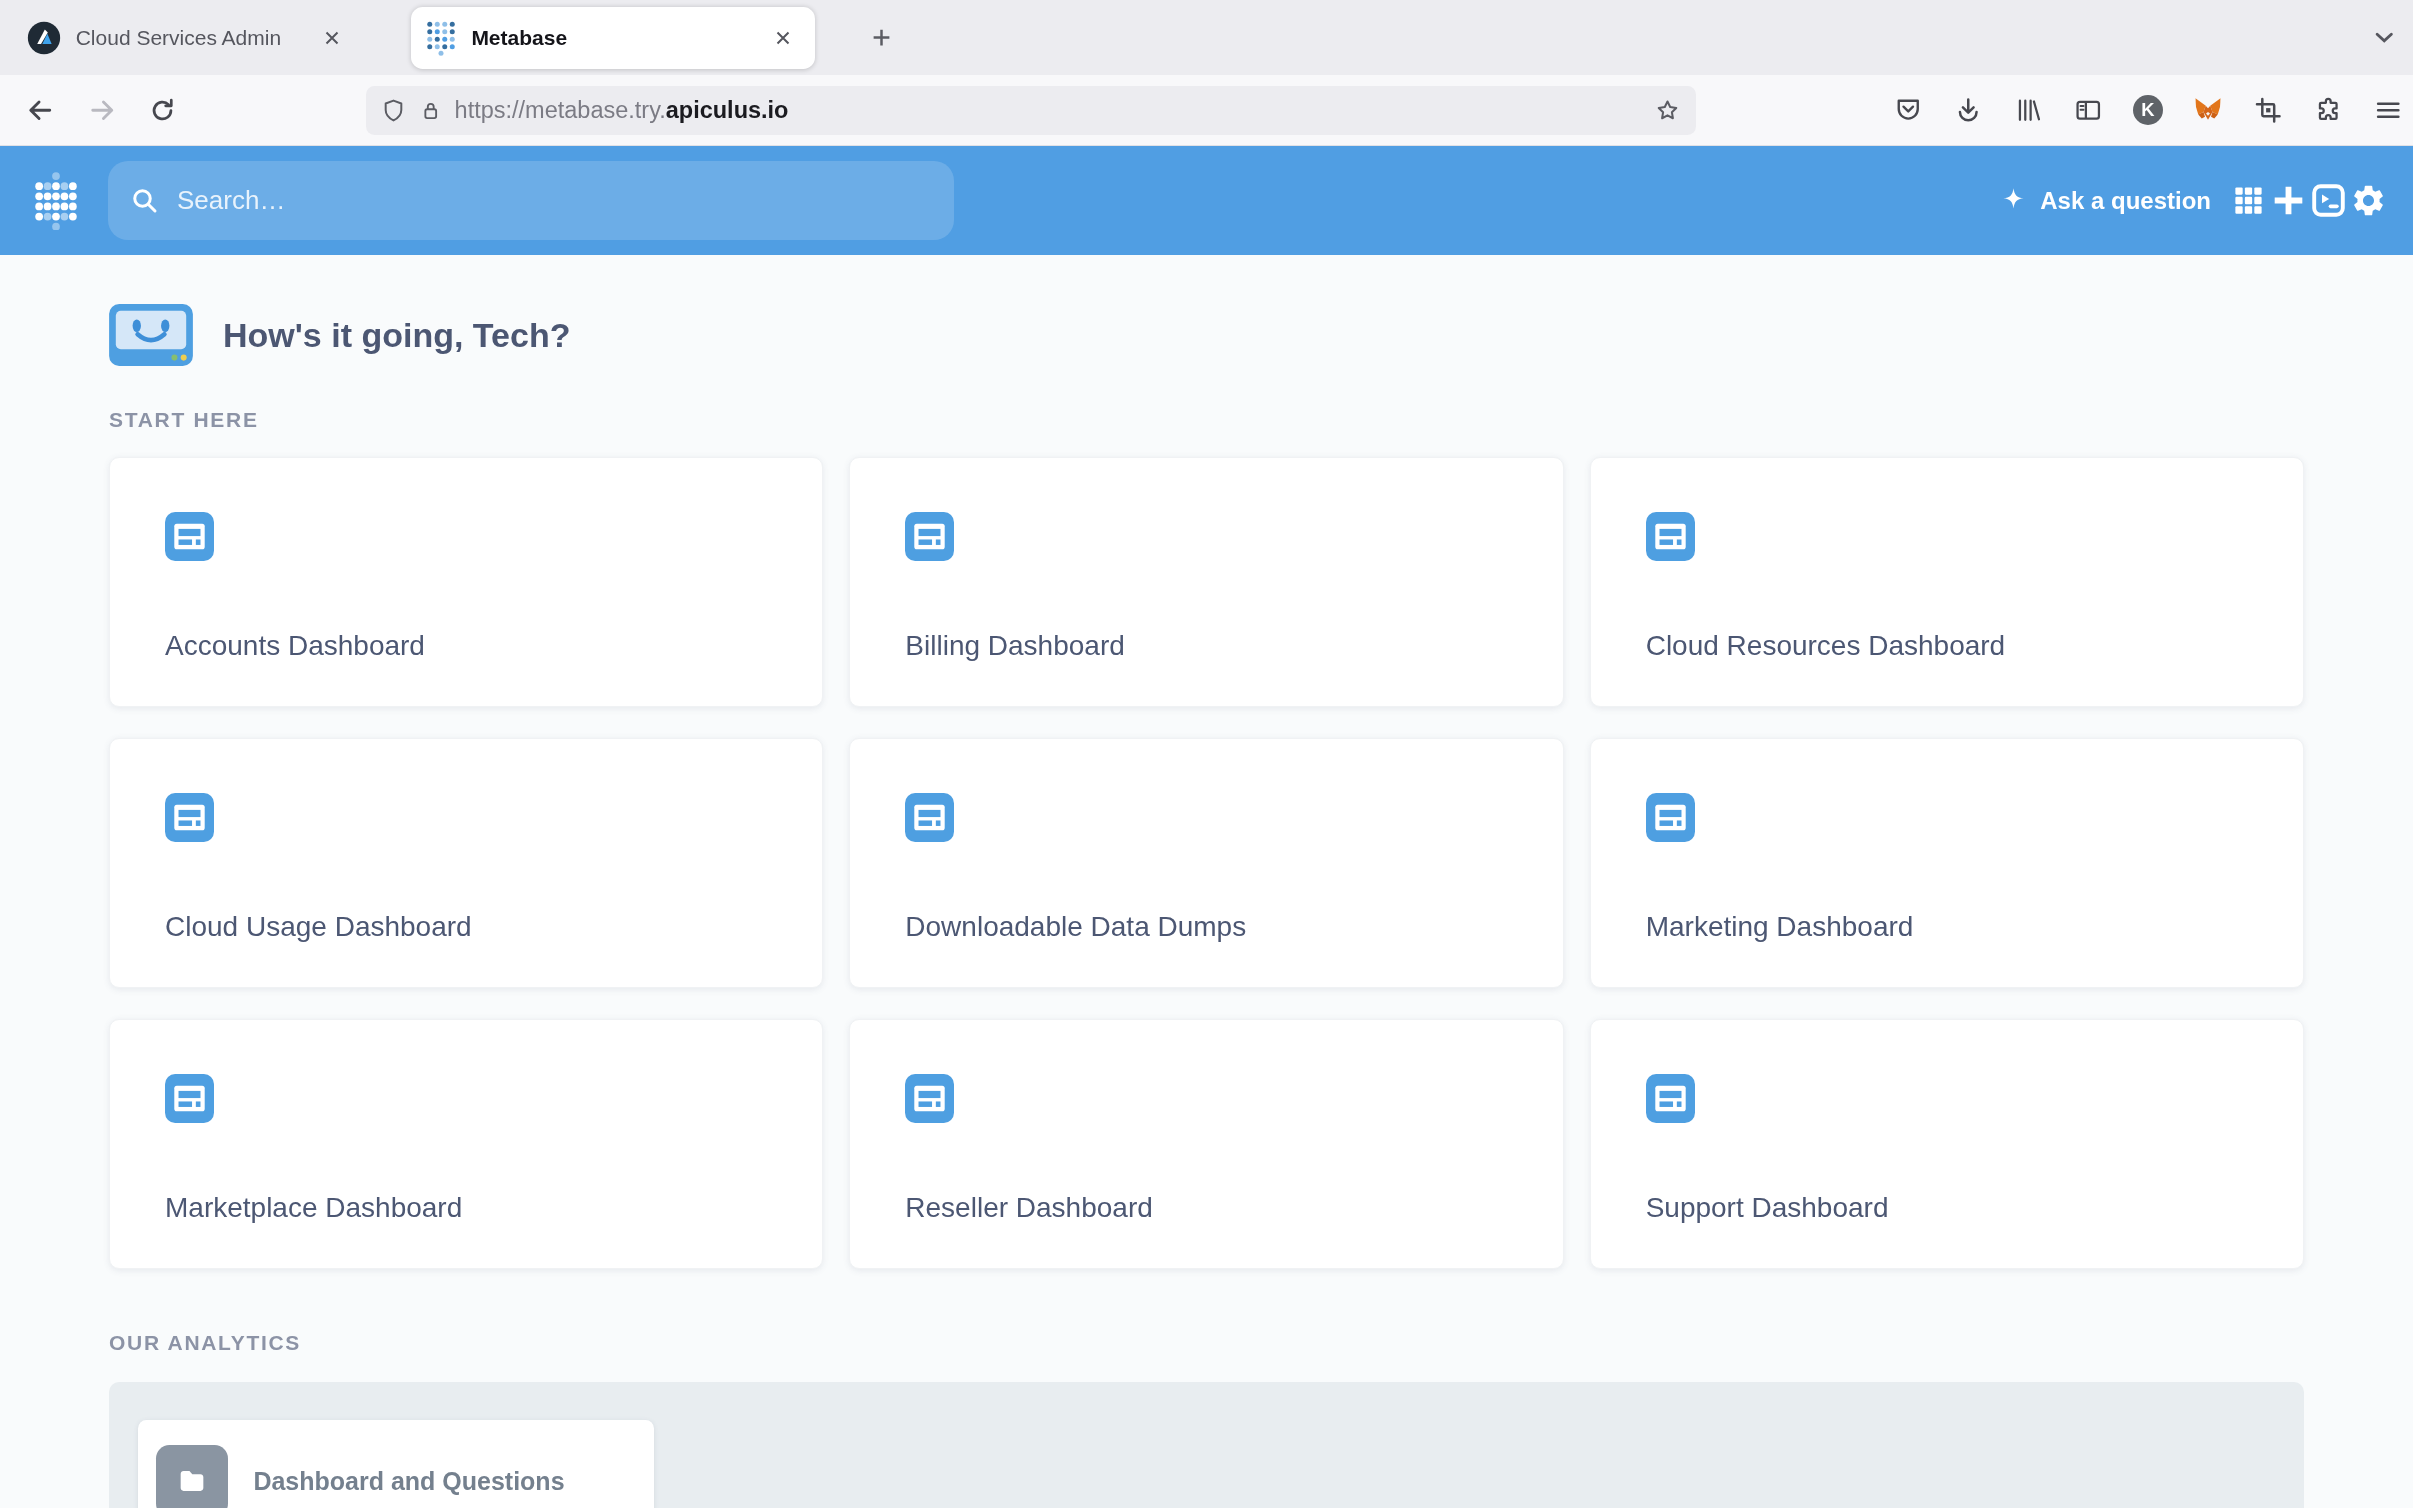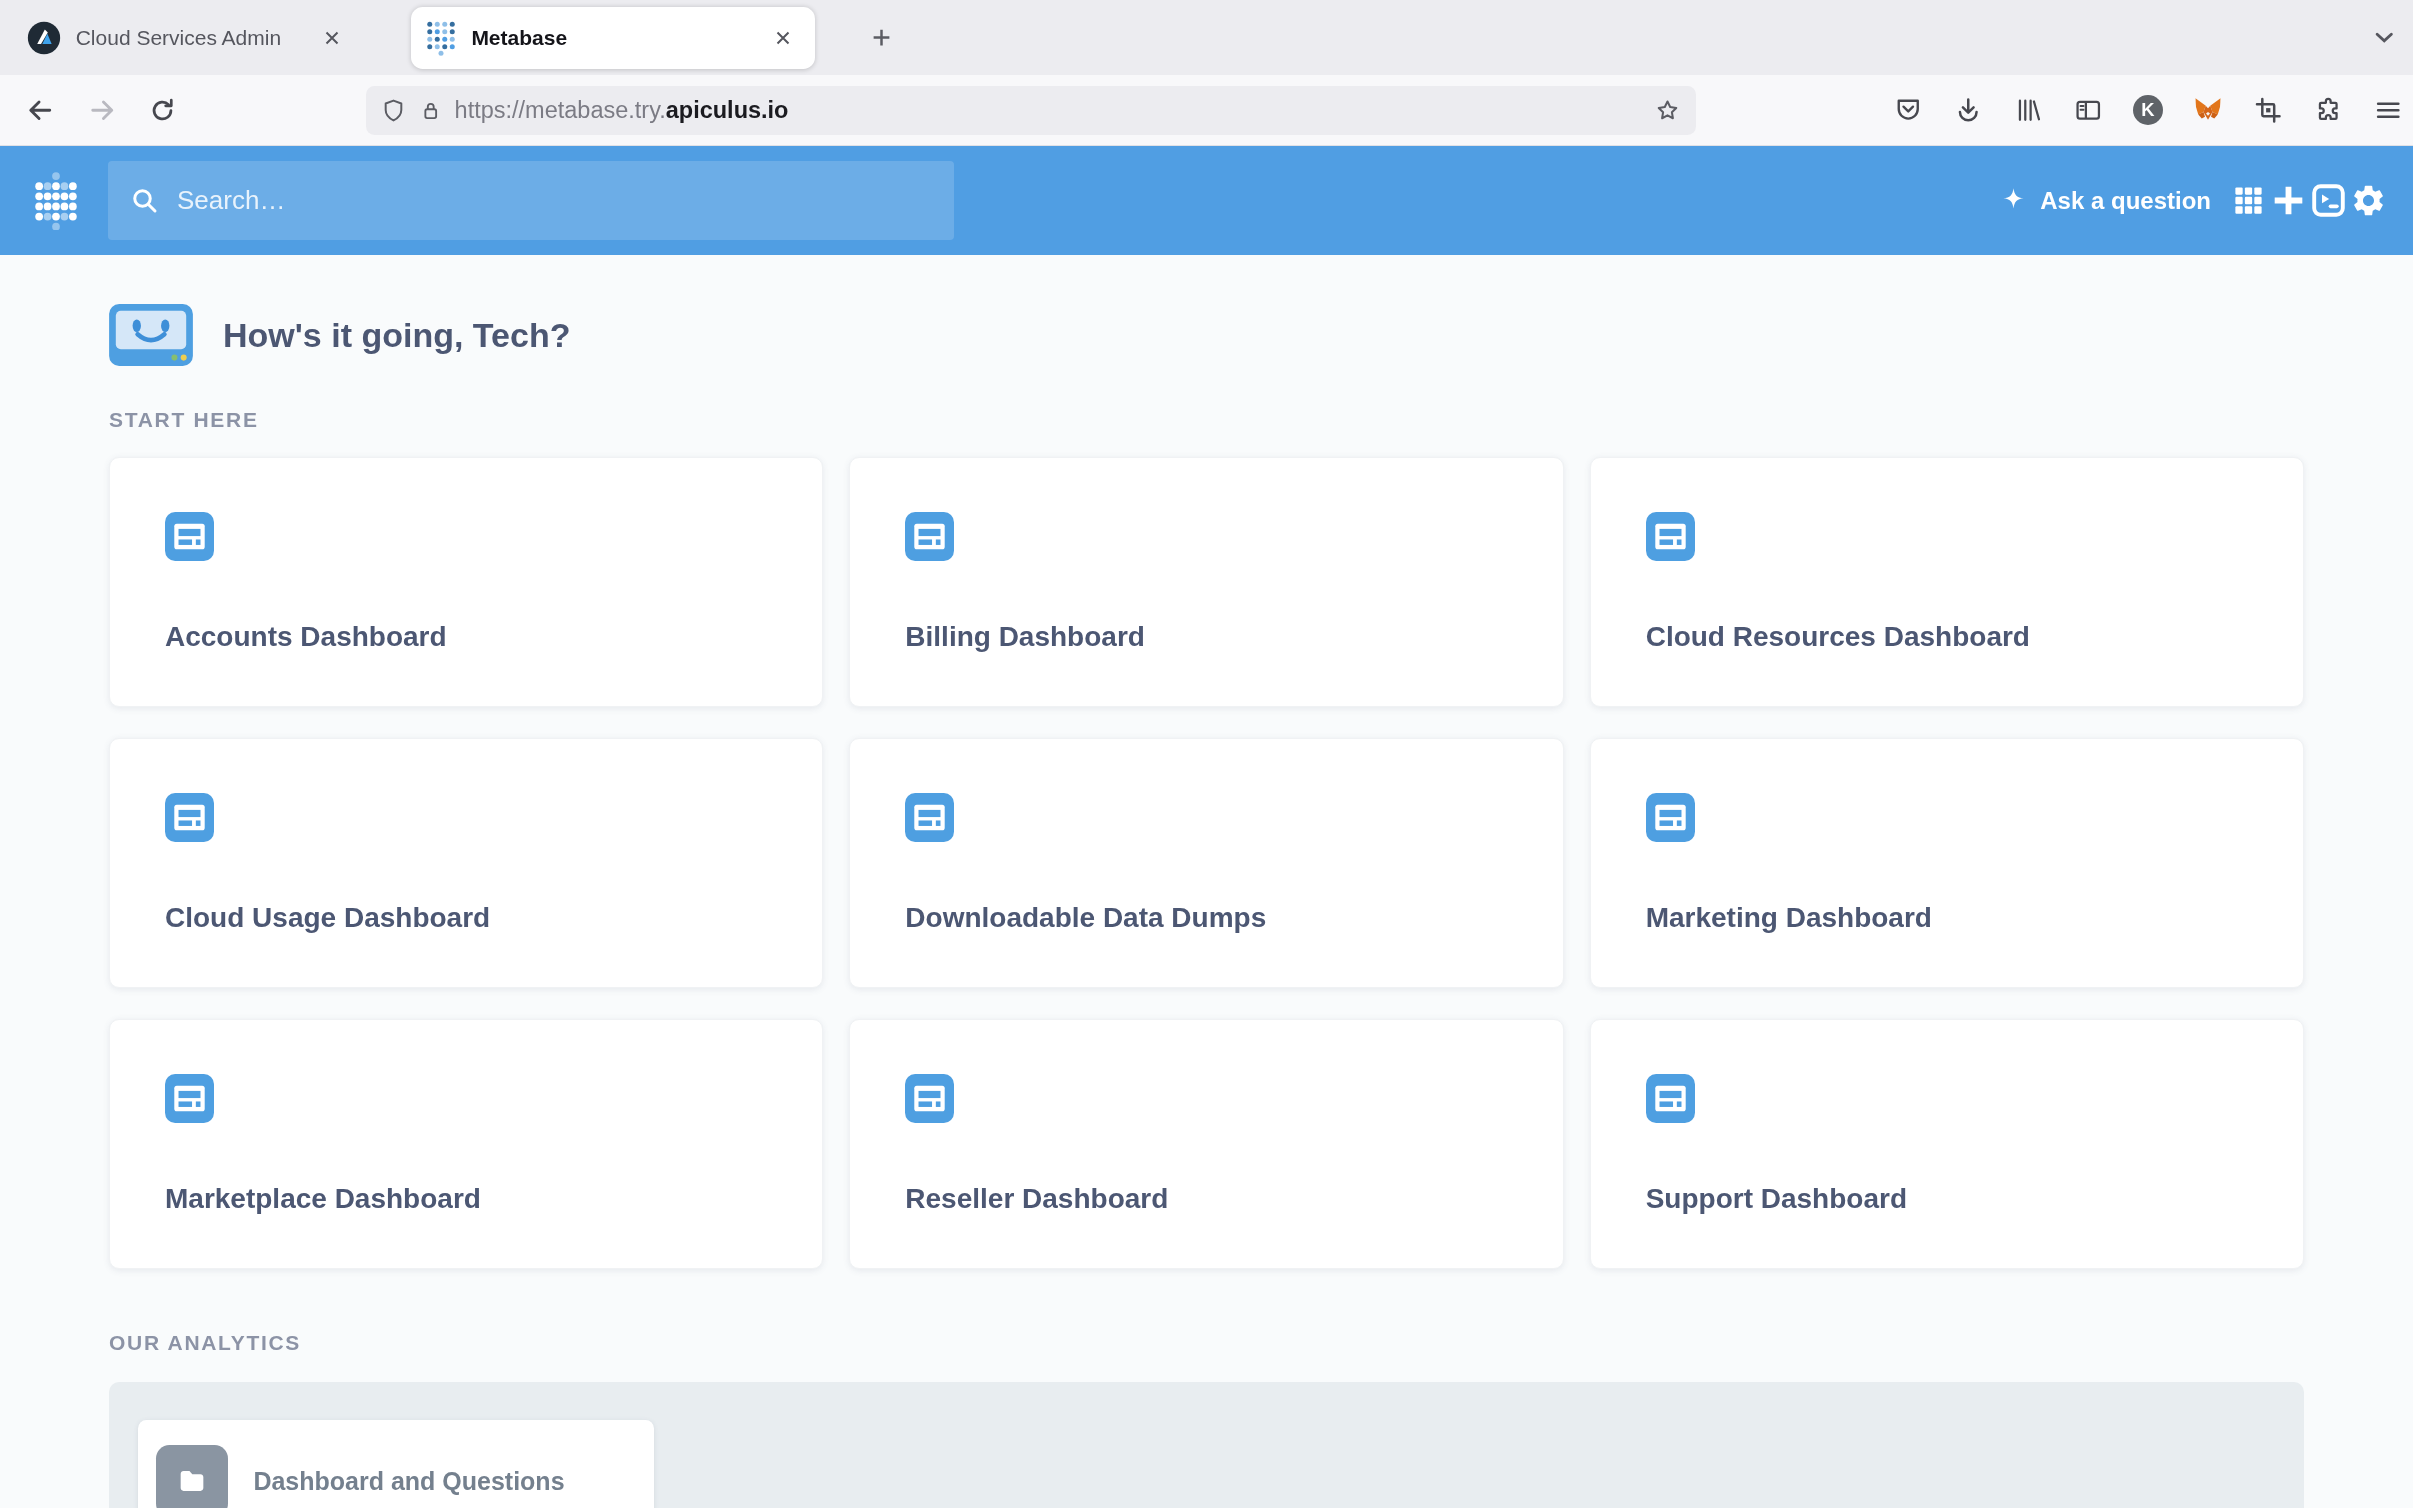--- a/index.html
+++ b/index.html
@@ -21,38 +21,38 @@
   .url-text { font-size:23.5px; color:#7B7B84; margin-left:11.7px; white-space:nowrap; }
   .url-text b { color:#1B1B20; font-weight:600; }
   .urlbar-spacer { flex:1; }
   .ext-icons { position:absolute; right:10px; top:20px; display:flex; gap:30px; align-items:center; }
   .ext-icons .chrome-btn { width:30px; height:30px; }
   .k-badge { width:30px; height:30px; border-radius:50%; background:#5F6368; color:#fff; font-weight:bold; font-size:18.4px; display:flex; align-items:center; justify-content:center; }
 
   
   .mb-header { height:109px; background:#509EE3; display:flex; align-items:center; }
   .mb-logo { margin-left:34px; flex:none; }
-  .mb-search { margin-left:30px; width:846px; height:79px; background:rgba(255,255,255,0.16); border-radius:4px; display:flex; align-items:center; padding:0 22px; }
+  .mb-search { margin-left:30px; width:846px; height:79px; background:rgba(255,255,255,0.16); border-radius:20px; display:flex; align-items:center; padding:0 22px; }
   .mb-search input { flex:1; margin-left:17px; background:transparent; border:none; outline:none; font-size:26px; color:#fff; font-family:"Liberation Sans", sans-serif; }
   .mb-search input::placeholder { color:rgba(255,255,255,0.85); }
   .mb-spacer { flex:1; }
   .mb-right { display:flex; align-items:center; margin-right:25px; }
   .ask-q { display:flex; align-items:center; gap:13.4px; margin-right:17px; }
   .ask-q span { color:#fff; font-size:24px; font-weight:bold; }
   .mb-iconbtn { display:flex; align-items:center; justify-content:center; width:40px; height:40px; }
 
   
   .content { padding:0 109px; }
   .greeting { margin-top:49px; display:flex; align-items:center; }
   .greeting h1 { margin-left:30px; font-size:34px; font-weight:bold; color:#4C5773; }
   .section-label { margin-top:42px; font-size:21px; font-weight:bold; letter-spacing:1.7px; color:#8C93A6; }
   .card-grid { margin-top:25px; display:grid; grid-template-columns:repeat(3,1fr); gap:31px 26px; }
   .dash-card { position:relative; height:250px; background:#fff; border-radius:10px; box-shadow:0 1.7px 5.9px rgba(76,87,115,0.10); border:0.8px solid #F0F2F4; cursor:pointer; }
   .dash-card .tile { position:absolute; left:55px; top:54px; }
-  .dash-card .title { position:absolute; left:55px; top:163px; font-size:28px; font-weight:bold; color:#4C5773; }
+  .dash-card .title { position:absolute; left:55px; top:172px; font-size:28px; font-weight:normal; color:#4C5773; }
   .analytics-label { margin-top:62px; }
   .analytics-panel { margin-top:27px; background:#E8EDF0; border-radius:10px; height:201px; padding:38px 0 0 29px; }
   .coll-card { width:516px; height:151px; background:#fff; border-radius:8.4px; box-shadow:0 1.7px 5px rgba(76,87,115,0.12); display:flex; align-items:flex-start; padding:25px 0 0 18.4px; cursor:pointer; }
   .coll-row { display:flex; align-items:center; }
   .folder-tile { width:72px; height:72px; background:#8A95A2; border-radius:13.4px; display:flex; align-items:center; justify-content:center; }
   .coll-title { margin-left:25px; font-size:25px; font-weight:bold; color:#74808E; }
 
   svg { display:block; }
 </style>
 </head>

